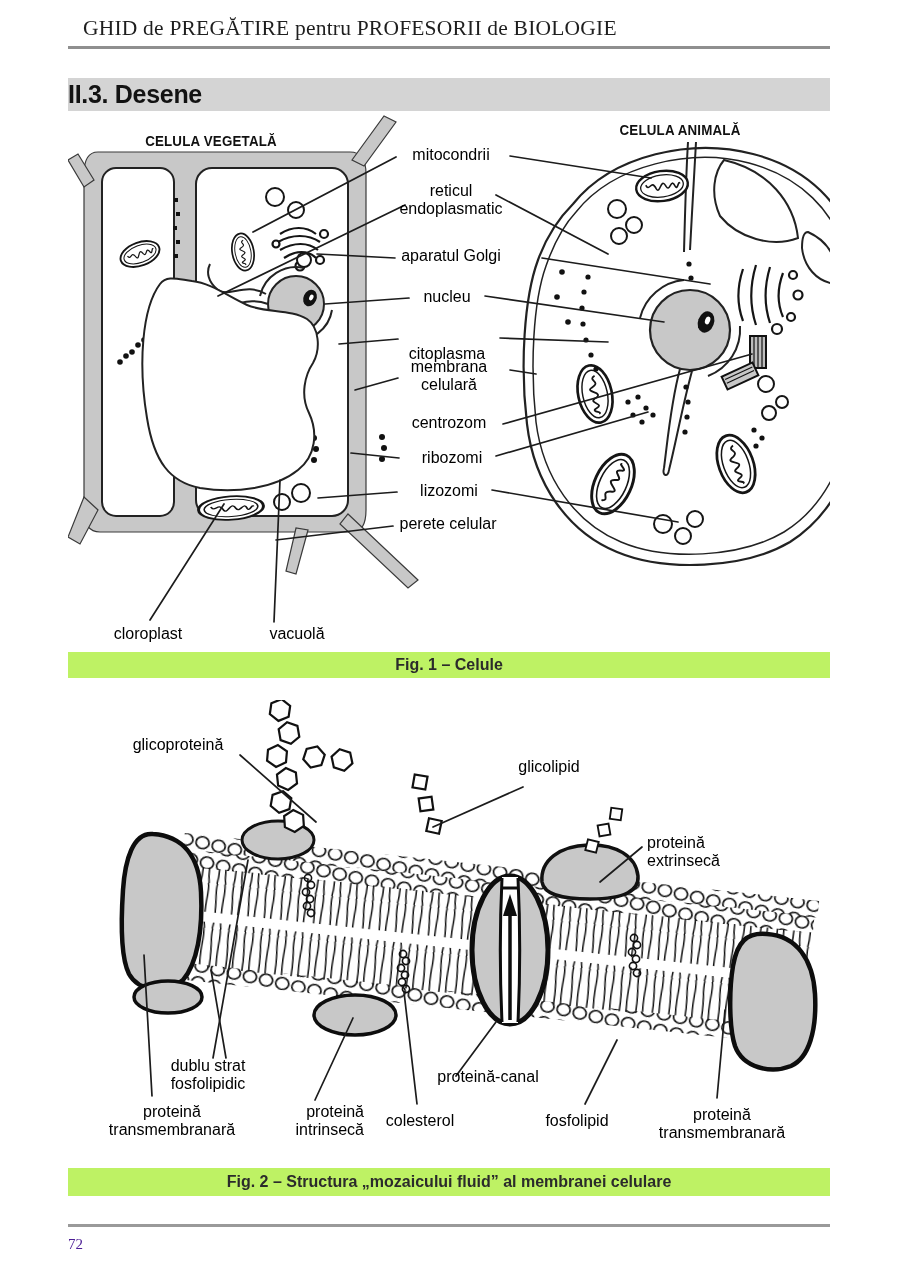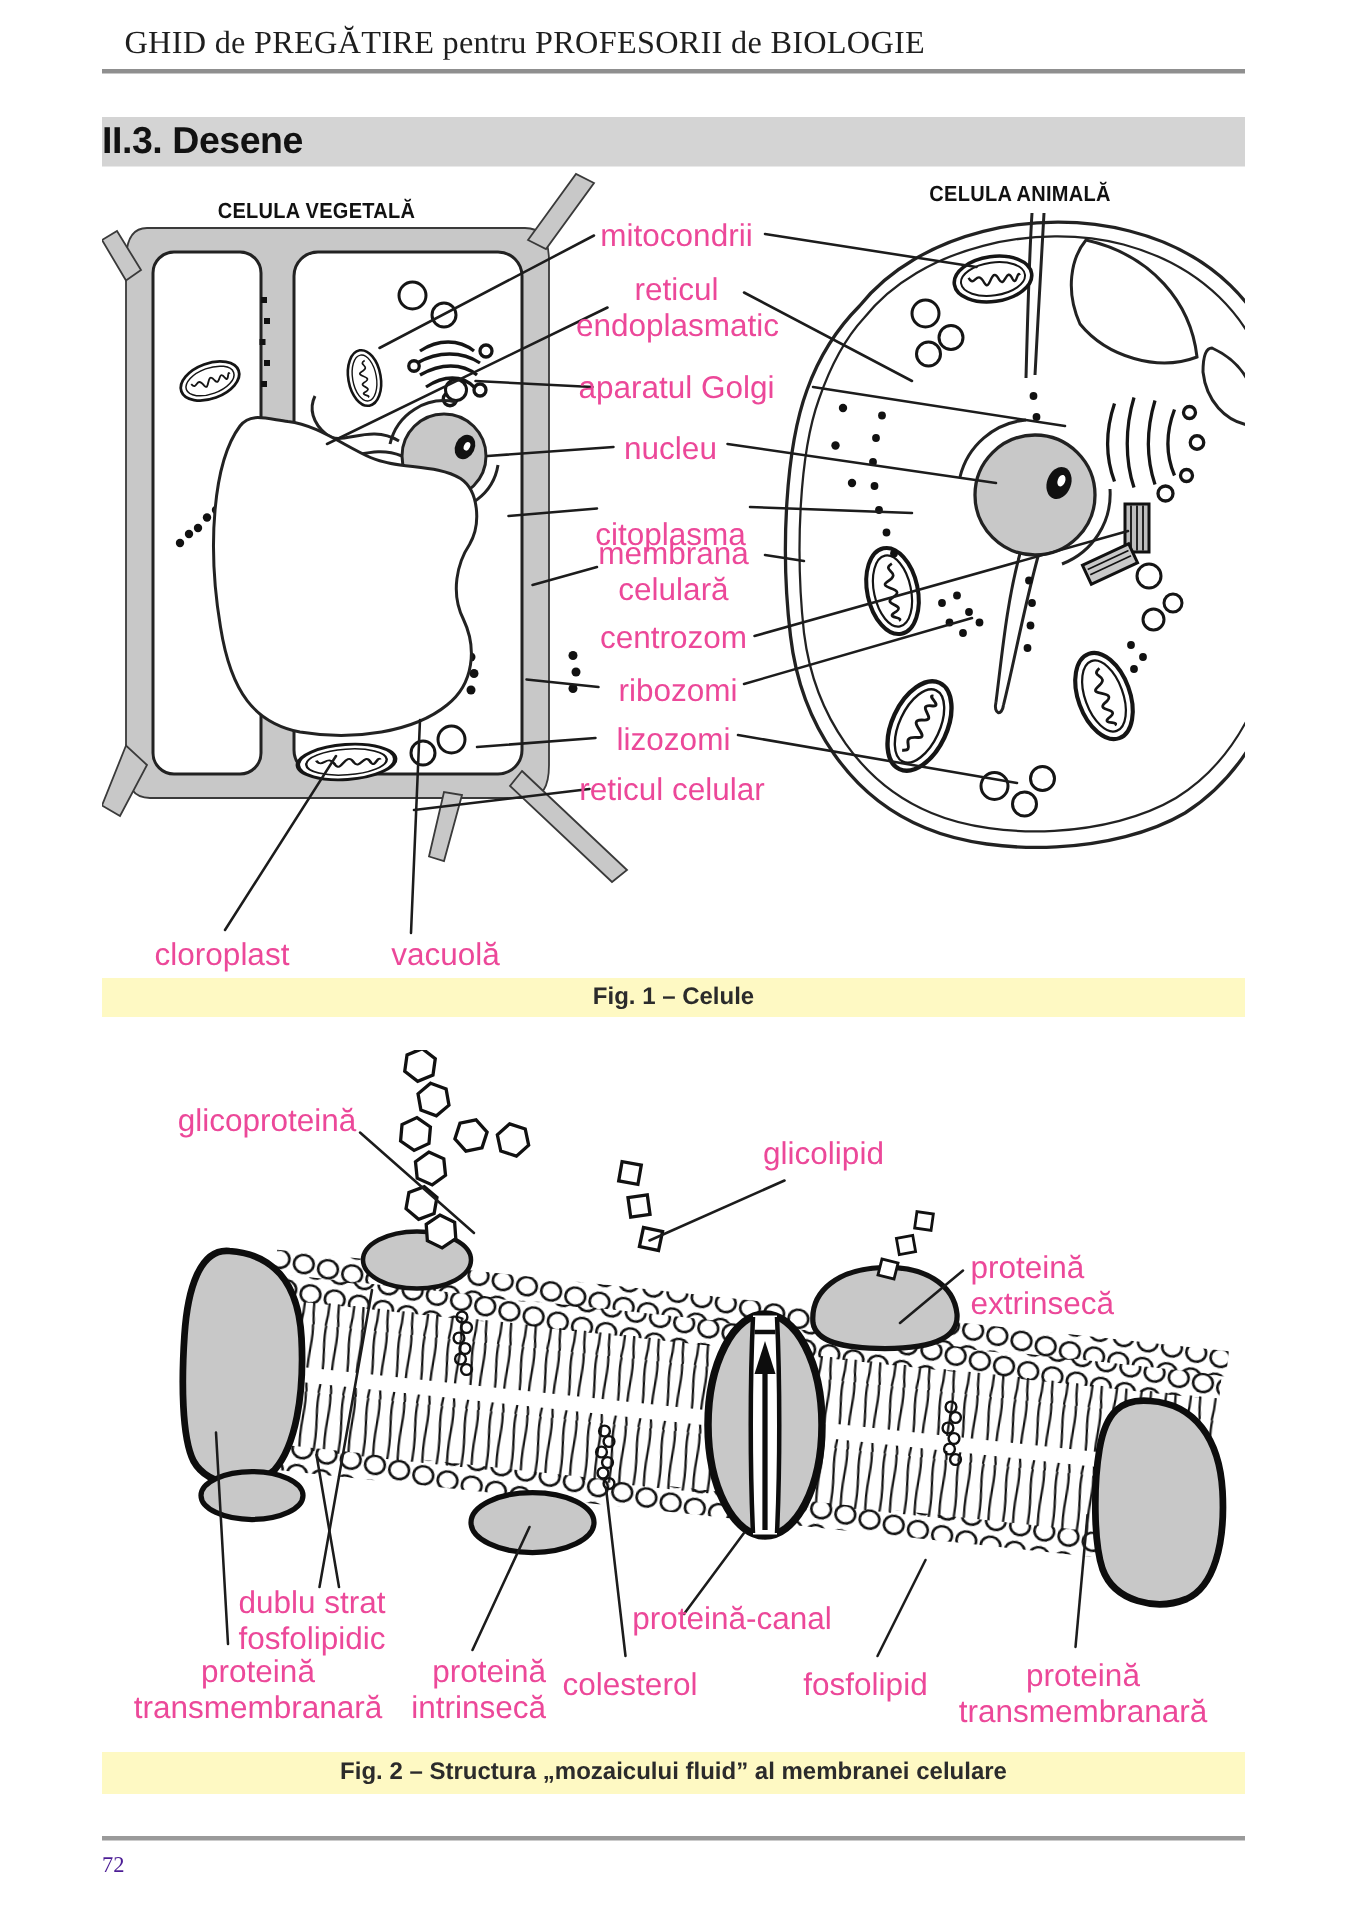--- a/index.html
+++ b/index.html
@@ -9,25 +9,25 @@
         font-family:"Liberation Serif",serif;font-size:21.5px;color:#1e1e1e;letter-spacing:.2px;margin-left:15px;}
   .header-rule{position:absolute;left:68px;top:46px;width:762px;height:2.5px;background:#8f8f8f;}
   .section-heading{position:absolute;left:68px;top:78px;width:762px;height:33px;background:#d4d4d4;
         font-size:25px;font-weight:700;color:#121212;line-height:33px;
         box-sizing:border-box;letter-spacing:-.3px;}
   .figure{position:absolute;}
   .fig1{left:68px;top:112px;width:762px;height:566px;}
   .fig2{left:68px;top:700px;width:762px;height:496px;}
   .figure svg{position:absolute;left:0;top:0;}
   .lbl{position:absolute;transform:translateX(-50%);text-align:center;
-        font-size:21px;line-height:1.12;color:#ec4899;white-space:normal;}
+        font-size:16px;line-height:1.12;color:#000000;white-space:normal;}
   .lbl.la{transform:none;text-align:left;}
   .cell-title{position:absolute;transform:translateX(-50%) scaleX(.92);text-align:center;
         font-size:14.5px;font-weight:700;color:#111;letter-spacing:.2px;white-space:nowrap;}
-  .caption{position:absolute;left:0;width:762px;background:#fef9c3;text-align:center;
+  .caption{position:absolute;left:0;width:762px;background:#bef264;text-align:center;
         font-weight:700;color:#2b2b2b;}
   .fig1 .caption{top:540px;height:26px;line-height:26px;font-size:16px;}
   .fig2 .caption{top:468px;height:28px;line-height:28px;font-size:16px;}
   .footer-rule{position:absolute;left:68px;top:1224px;width:762px;height:2.5px;background:#9a9a9a;}
   .page-number{position:absolute;left:68px;top:1236px;font-family:"Liberation Serif",serif;
         font-size:15px;color:#4c1d95;}
 </style>
 </head>
 <body>
 
@@ -247,21 +247,21 @@
 
     <div class="lbl" style="left:383px;top:34px;">mitocondrii</div>
     <div class="lbl" style="left:383px;top:70px;width:134px;">reticul endoplasmatic</div>
     <div class="lbl" style="left:383px;top:135px;">aparatul Golgi</div>
     <div class="lbl" style="left:379px;top:176px;">nucleu</div>
     <div class="lbl" style="left:379px;top:217px;margin-top:16px;">citoplasma</div>
     <div class="lbl" style="left:381px;top:246px;width:104px;">membrana celulară</div>
     <div class="lbl" style="left:381px;top:302px;">centrozom</div>
     <div class="lbl" style="left:384px;top:337px;">ribozomi</div>
     <div class="lbl" style="left:381px;top:370px;">lizozomi</div>
-    <div class="lbl" style="left:380px;top:403px;">reticul celular</div>
+    <div class="lbl" style="left:380px;top:403px;">perete celular</div>
     <div class="lbl" style="left:80px;top:513px;">cloroplast</div>
     <div class="lbl" style="left:229px;top:513px;">vacuolă</div>
 
     <div class="caption">Fig. 1 – Celule</div>
   </div>
 
   <div class="figure fig2">
     <svg width="762" height="465" viewBox="0 0 762 465">
       <defs>
         <pattern id="heads" width="16.5" height="17" patternUnits="userSpaceOnUse" patternTransform="rotate(6.1)">

